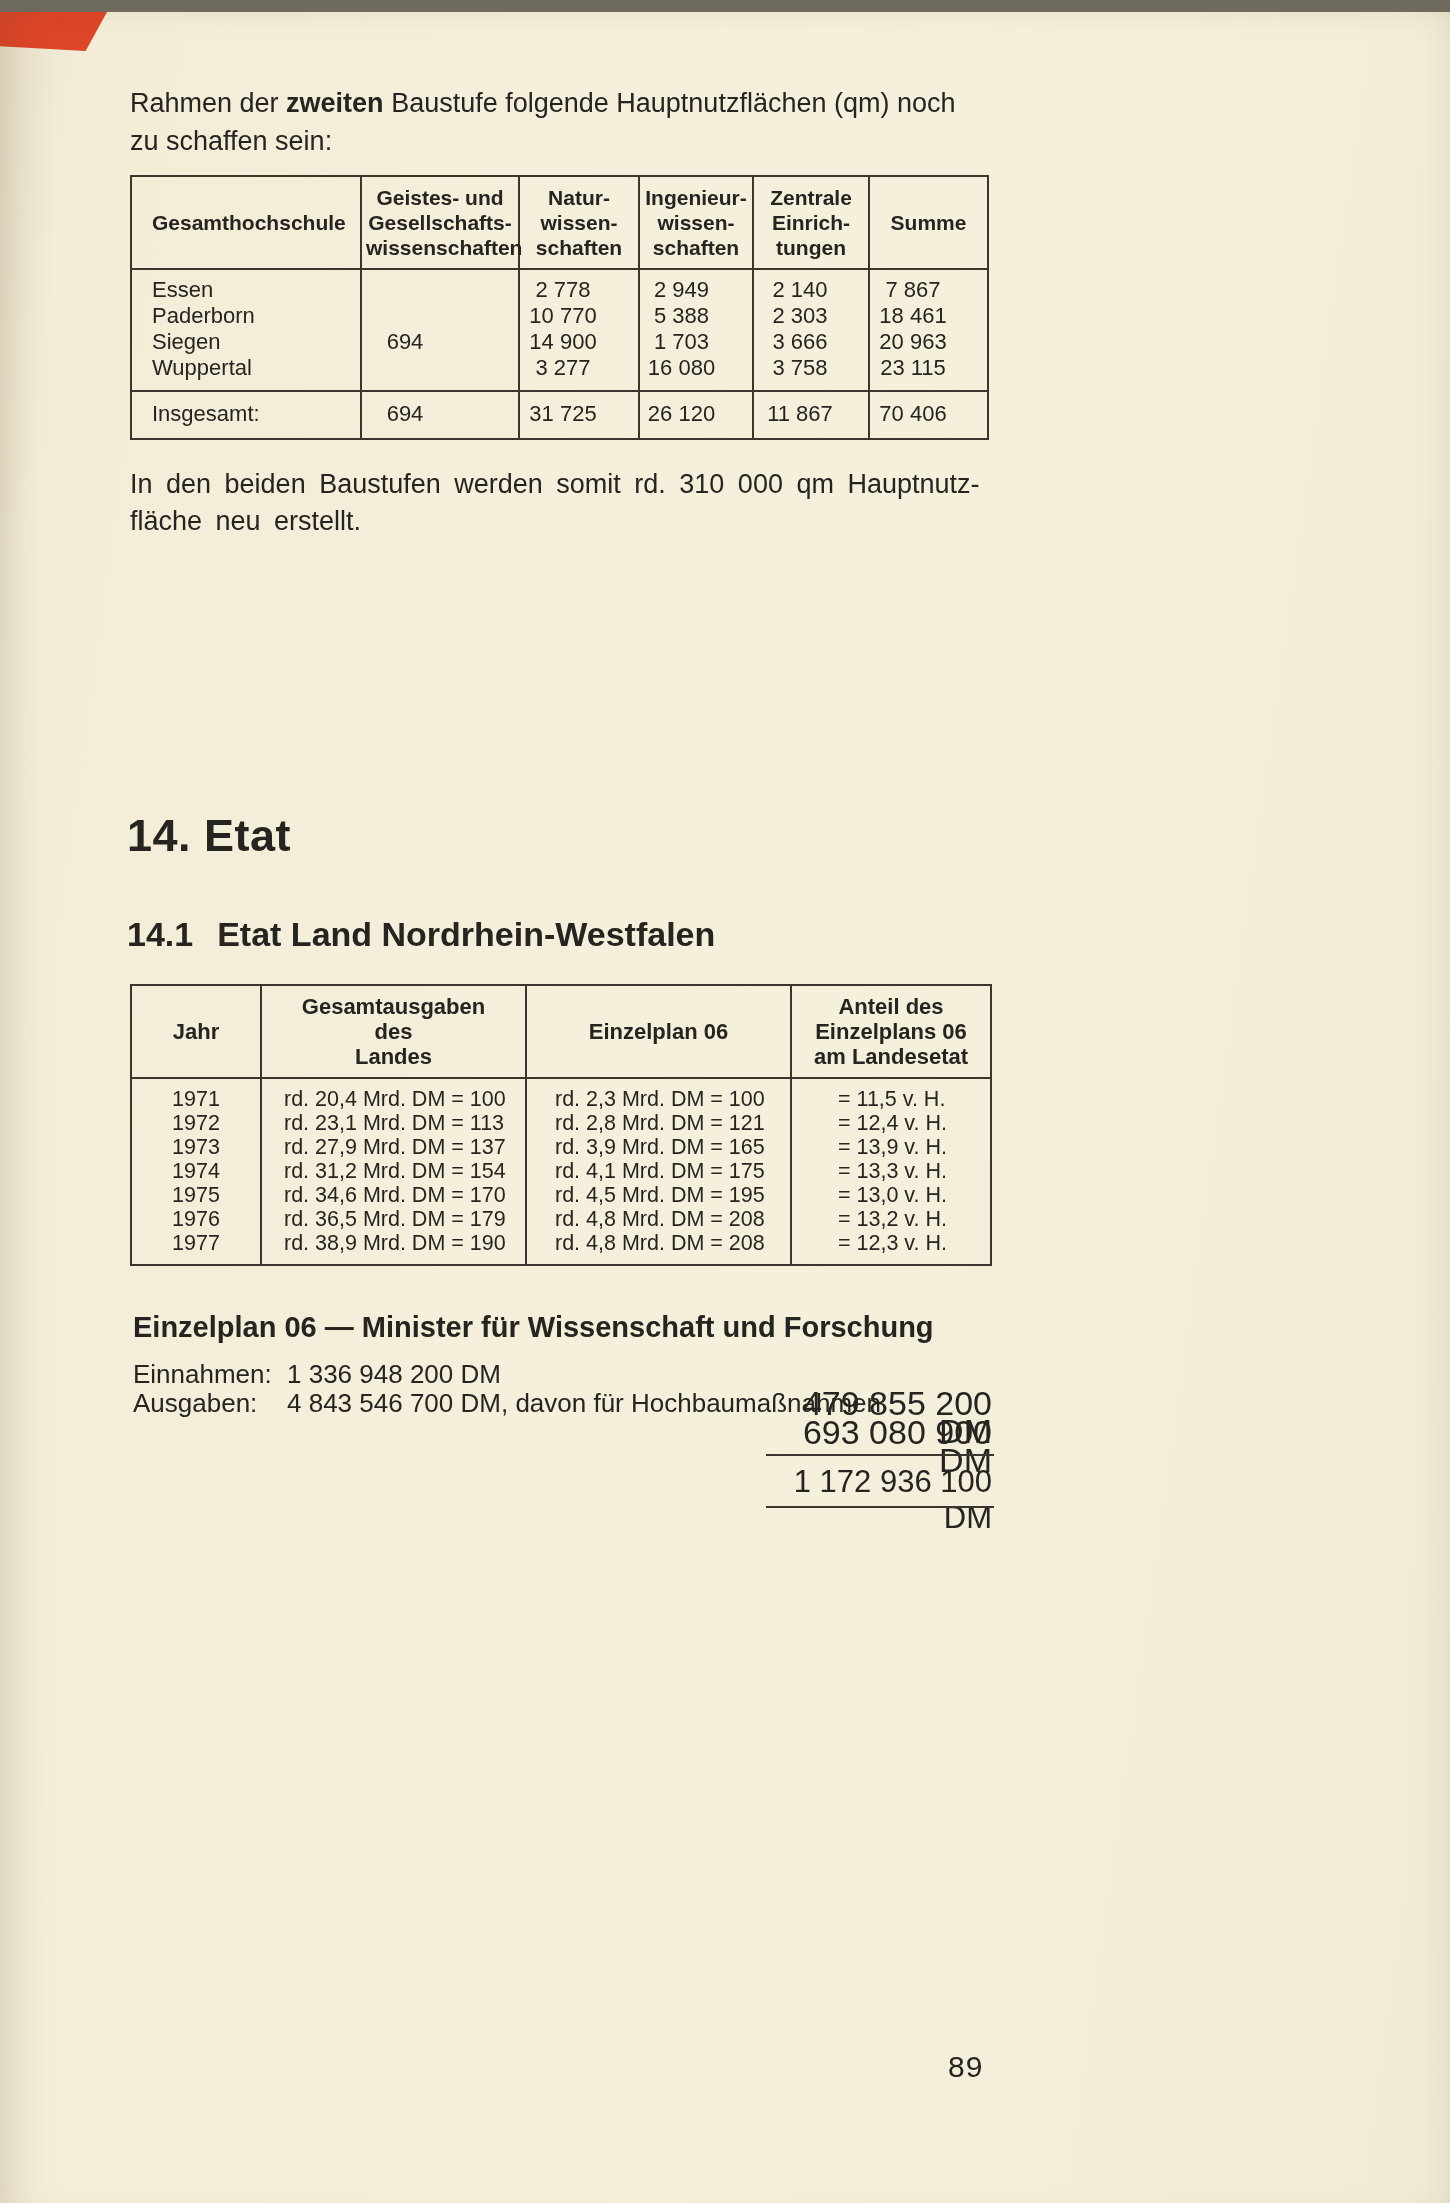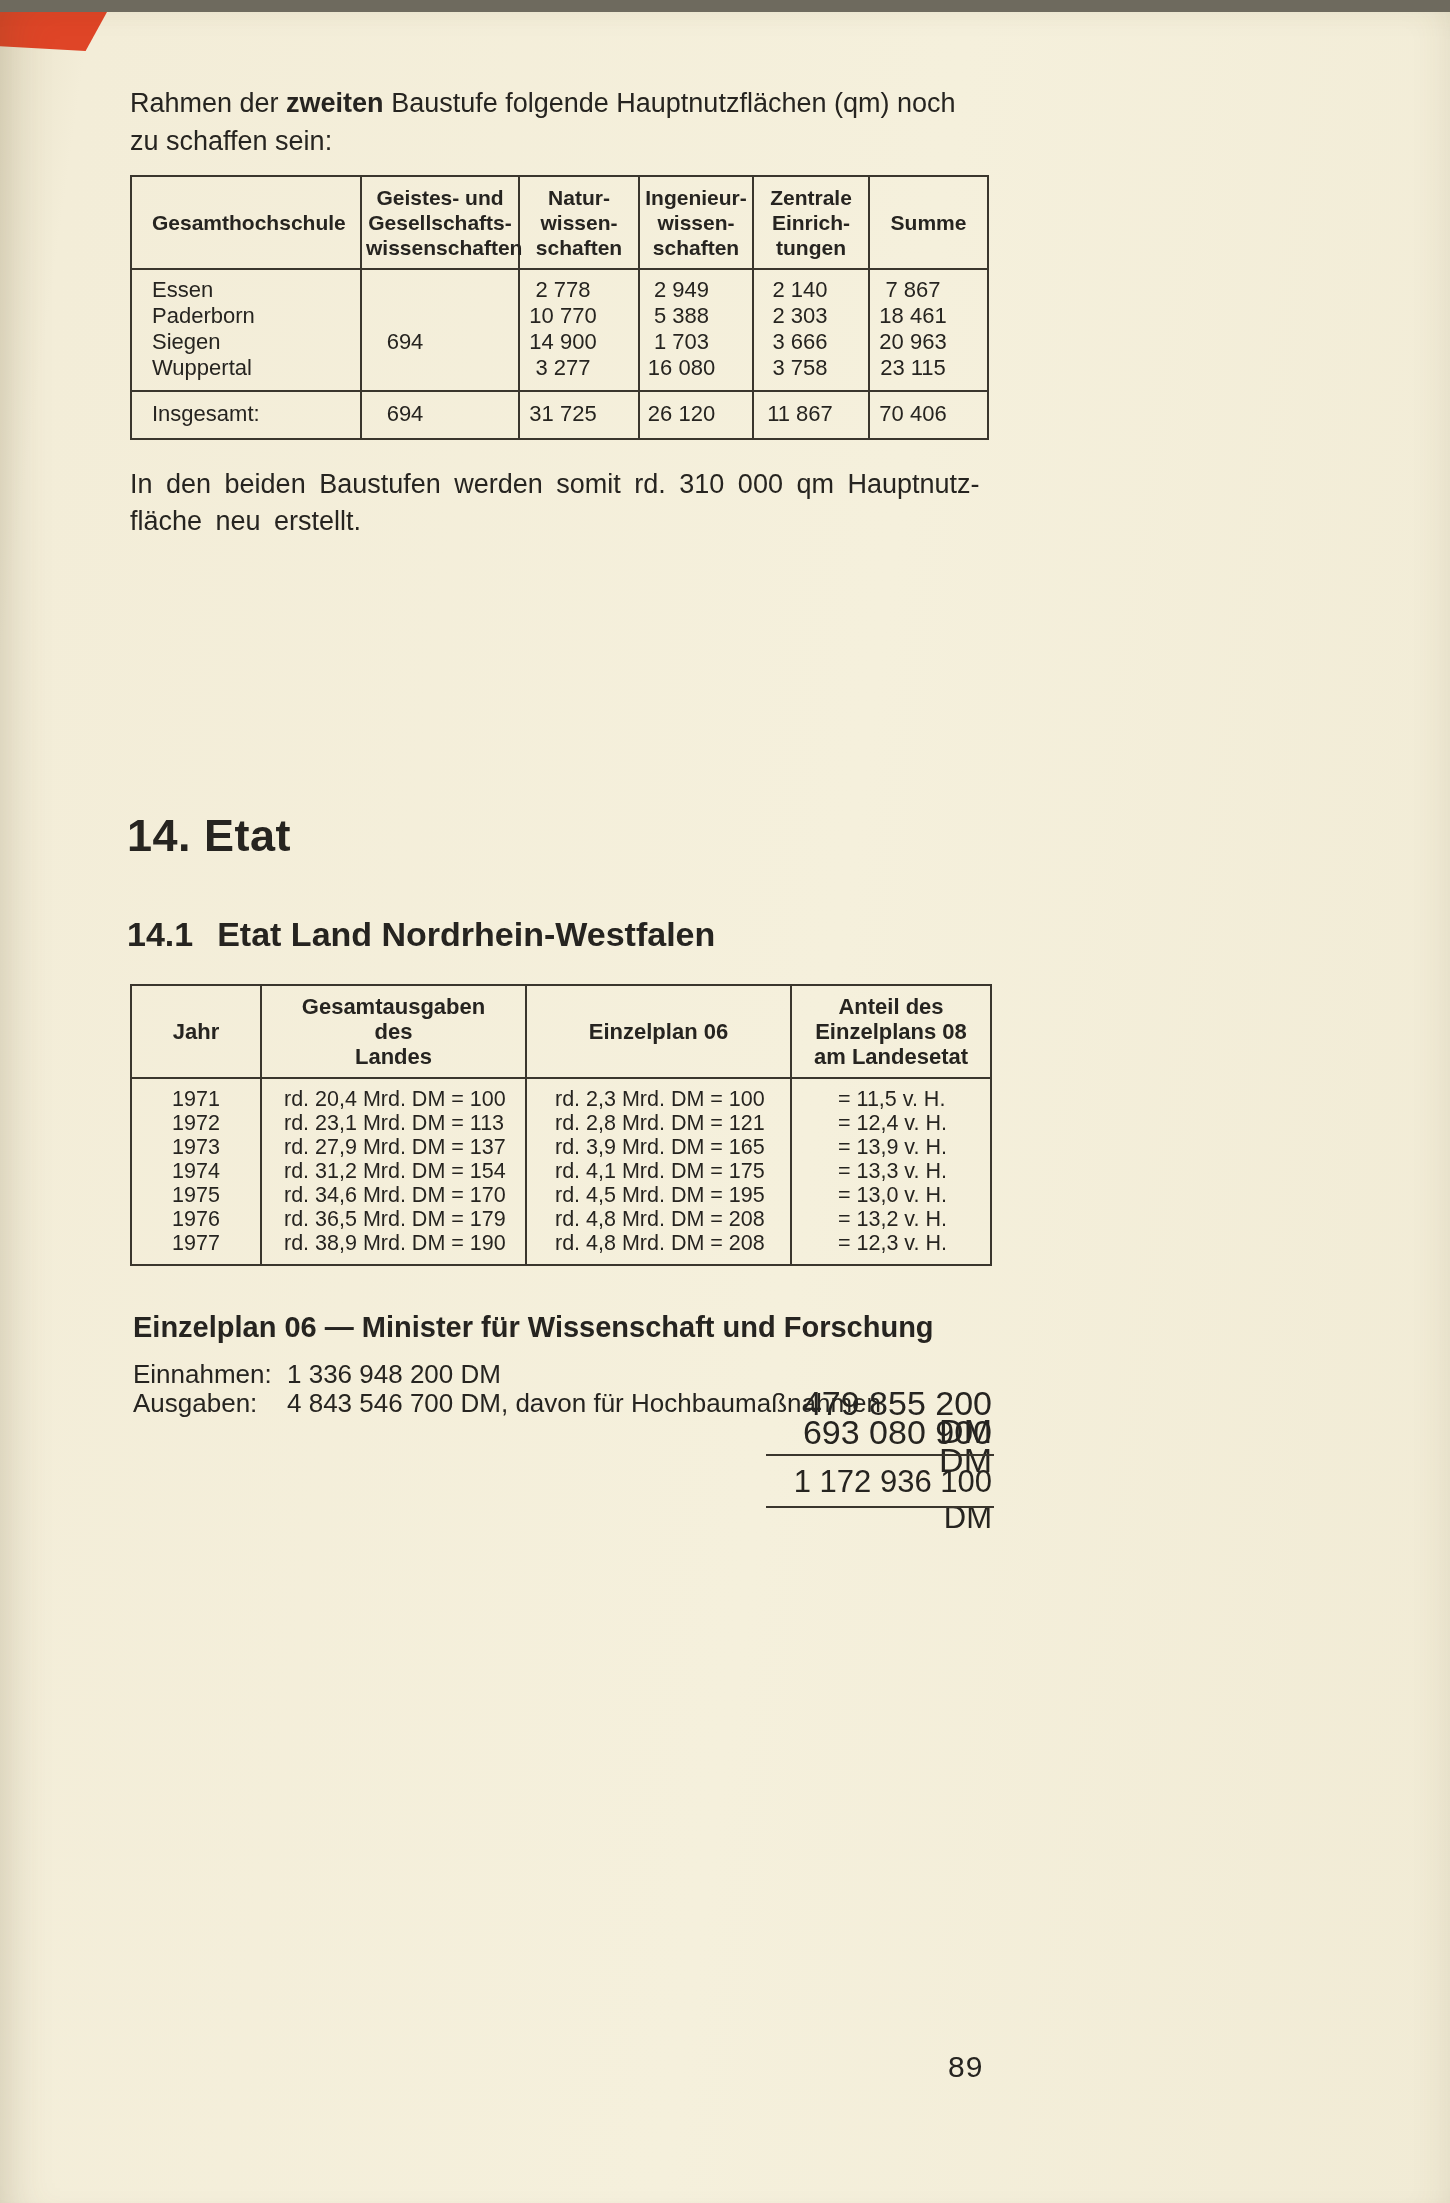--- a/index.html
+++ b/index.html
@@ -206,21 +206,21 @@
         <col style="width:200px">
     </colgroup>
     <thead>
       <tr>
         <th>Jahr</th>
         <th>Gesamtausgaben
 des
 Landes</th>
         <th>Einzelplan 06</th>
         <th>Anteil des
-Einzelplans 08
+Einzelplans 06
 am Landesetat</th>
       </tr>
     </thead>
     <tbody>
       <tr class="first">
         <td class="jahr">1971</td>
         <td class="gesamt">rd. 20,4 Mrd. DM = 100</td>
         <td class="einzel">rd. 2,3 Mrd. DM = 100</td>
         <td class="anteil">= 11,5 v. H.</td>
       </tr>

